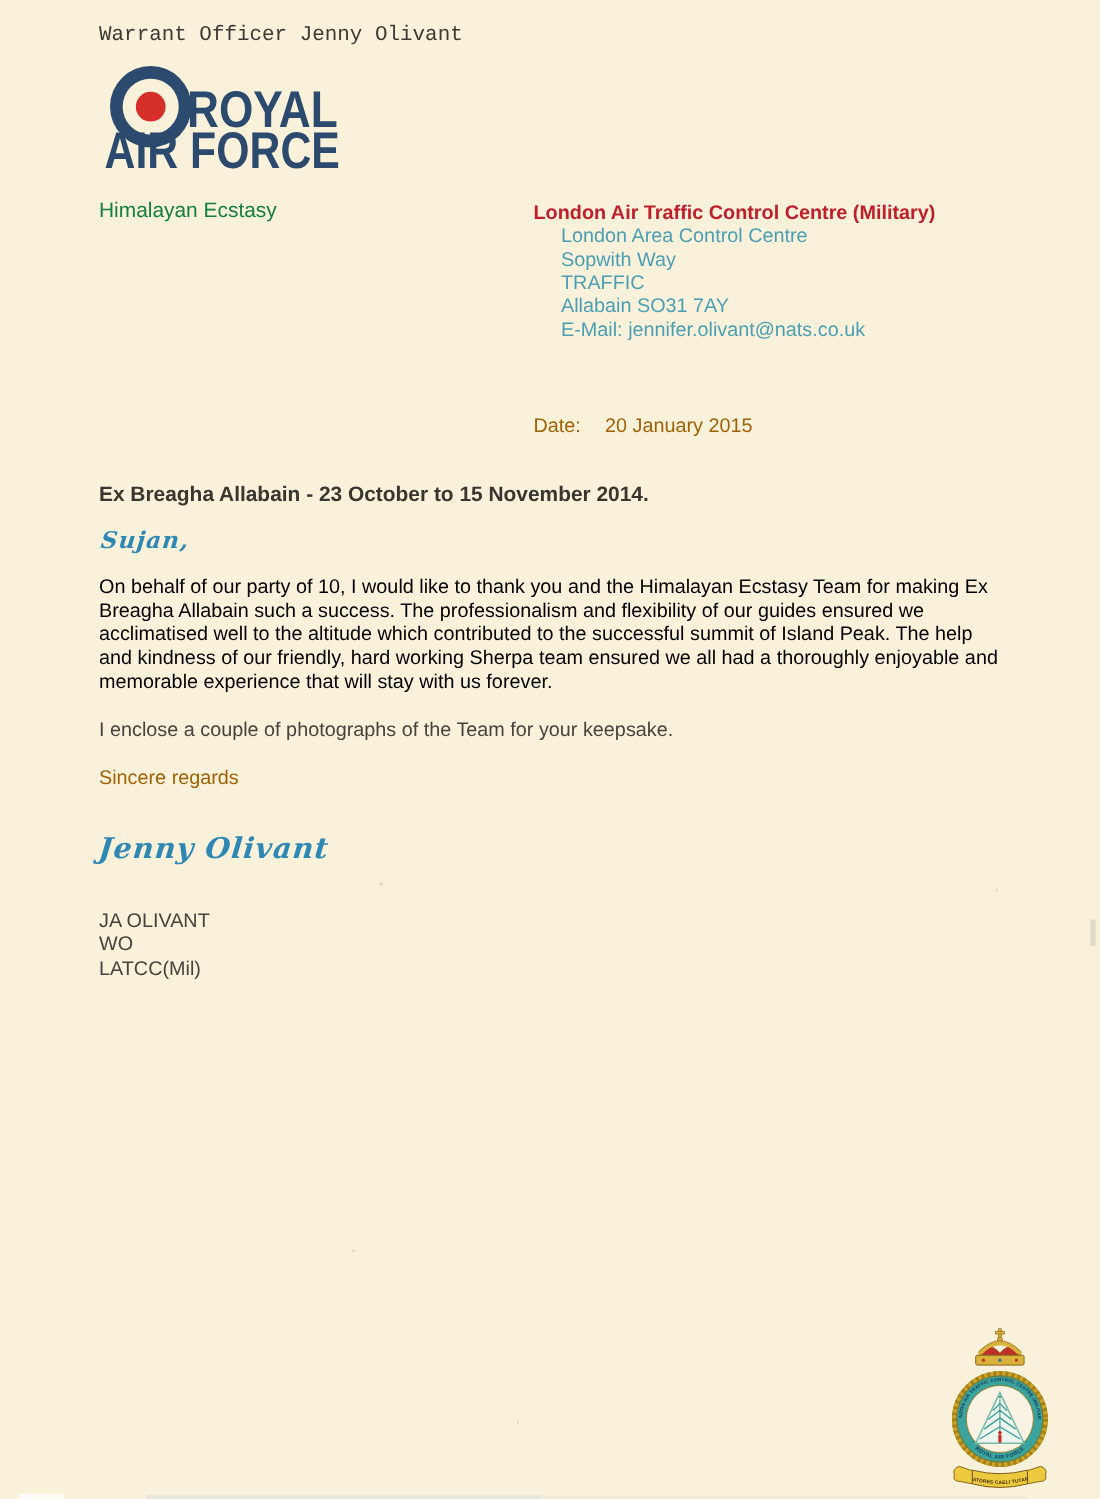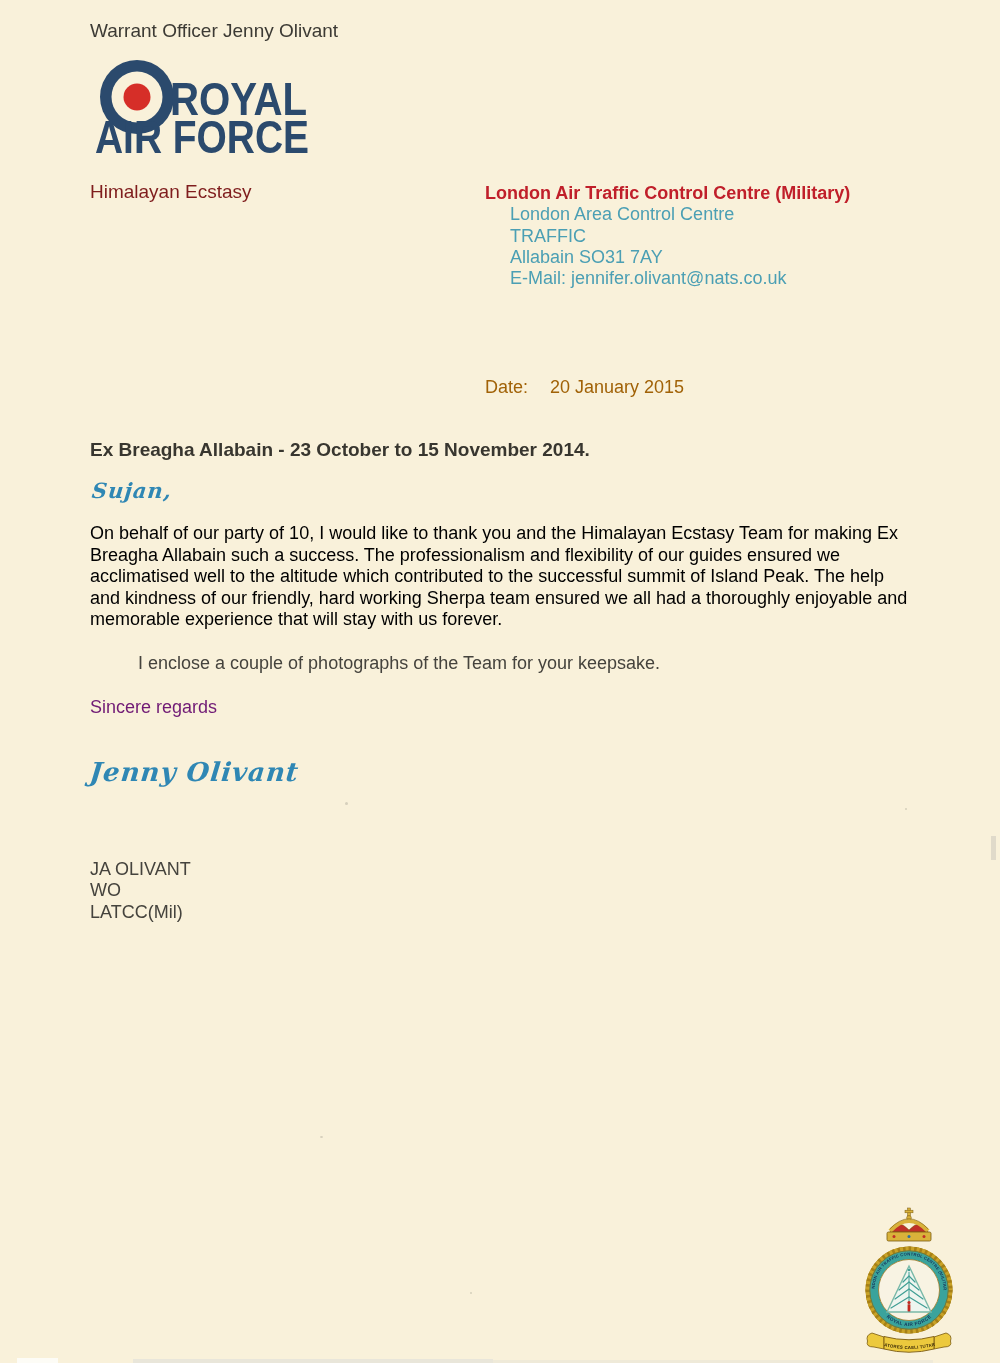--- a/index.html
+++ b/index.html
@@ -7,25 +7,25 @@
   .page {
     position:relative;
     width:1000px; height:1363px;
     background:#f9f1da;
     overflow:hidden;
     font-family:"Liberation Sans", sans-serif;
     color:#45433d;
   }
   .abs { position:absolute; }
 
-  .sender { left:90px; top:20px; font-size:19px; color:#3c3a34; }
+  .sender { left:90px; top:20px; font-size:19px; color:#3c3a34;font-family:Liberation Mono, monospace; }
 
   .raf-logo { left:92px; top:58px; }
 
-  .org { left:90px; top:181px; font-size:19px; color:#7f1d1d; }
+  .org { left:90px; top:181px; font-size:19px; color:#15803d; }
 
   .address { left:485px; top:183px; line-height:21.3px; font-size:18px; }
   .address .title { color:#c01f2a; font-weight:bold; font-size:18px; }
   .address .line  { color:#4b9fb4;margin-left:25px; }
   .address .lbl   { display:inline-block; min-width:58px; color:#4b9fb4; }
   .address .val   { color:#4b9fb4; }
 
   .dateline { left:485px; top:377px; font-size:18px; color:#a16207; }
   .dateline .lbl { display:inline-block; width:60px; }
 
@@ -37,26 +37,26 @@
 
   .script {
     font-family:"DejaVu Serif", serif;
     font-style:italic; font-weight:bold;
     color:#2f87b4; transform:skewX(-6deg);
     letter-spacing:1px;
   }
   .salutation { left:92px; top:478px; font-size:21px; }
 
   .para1 { left:90px; top:523px; width:828px; font-size:18px; line-height:21.6px; color:#000000; }
-  .para2 { left:90px; top:653px; width:828px; font-size:18px; color:#45433d;margin-left:48px; }
-  .closing { left:90px; top:697px; font-size:18px; color:#701a75; }
+  .para2 { left:90px; top:653px; width:828px; font-size:18px; color:#45433d; }
+  .closing { left:90px; top:697px; font-size:18px; color:#a16207; }
 
   .sig-script { left:90px; top:757px; font-size:26px; }
 
-  .sig-block { left:90px; top:859px; font-size:18px; line-height:21.3px; color:#45433d; }
+  .sig-block { left:90px; top:827px; font-size:18px; line-height:21.3px; color:#45433d; }
 
   .crest { left:850px; top:1206px; }
 
   
   .speck { position:absolute; border-radius:50%; background:#b9b4a4; opacity:.55; }
   .sp1 { left:345px; top:802px;  width:3px; height:3px; }
   .sp2 { left:905px; top:808px;  width:2px; height:2px; }
   .sp3 { left:320px; top:1136px; width:3px; height:2px; }
   .sp4 { left:470px; top:1292px; width:2px; height:2px; }
   .edge-tick { position:absolute; left:991px; top:836px; width:5px; height:24px; background:#d9d5c6; opacity:.8; }
@@ -79,20 +79,21 @@
     </g>
     <text x="78" y="57" font-family="Liberation Sans, sans-serif" font-weight="bold" font-size="47" fill="#2b4a6d" textLength="137" lengthAdjust="spacingAndGlyphs">ROYAL</text>
     <text x="3" y="95" font-family="Liberation Sans, sans-serif" font-weight="bold" font-size="47" fill="#2b4a6d" textLength="214" lengthAdjust="spacingAndGlyphs">AIR FORCE</text>
   </svg>
 
   <div class="abs org">Himalayan Ecstasy</div>
 
   <div class="abs address">
     <div class="title">London Air Traffic Control Centre (Military)</div>
     <div class="line">London Area Control Centre</div>
+    <div class="line">Sopwith Way</div>
     <div class="line">TRAFFIC</div>
     <div class="line">Allabain SO31 7AY</div>
     <div class="line">
       <span>E-Mail:</span>
       <span class="val">jennifer.olivant@nats.co.uk</span>
     </div>
   </div>
 
   <div class="abs dateline">
     <span class="lbl">Date:</span>

